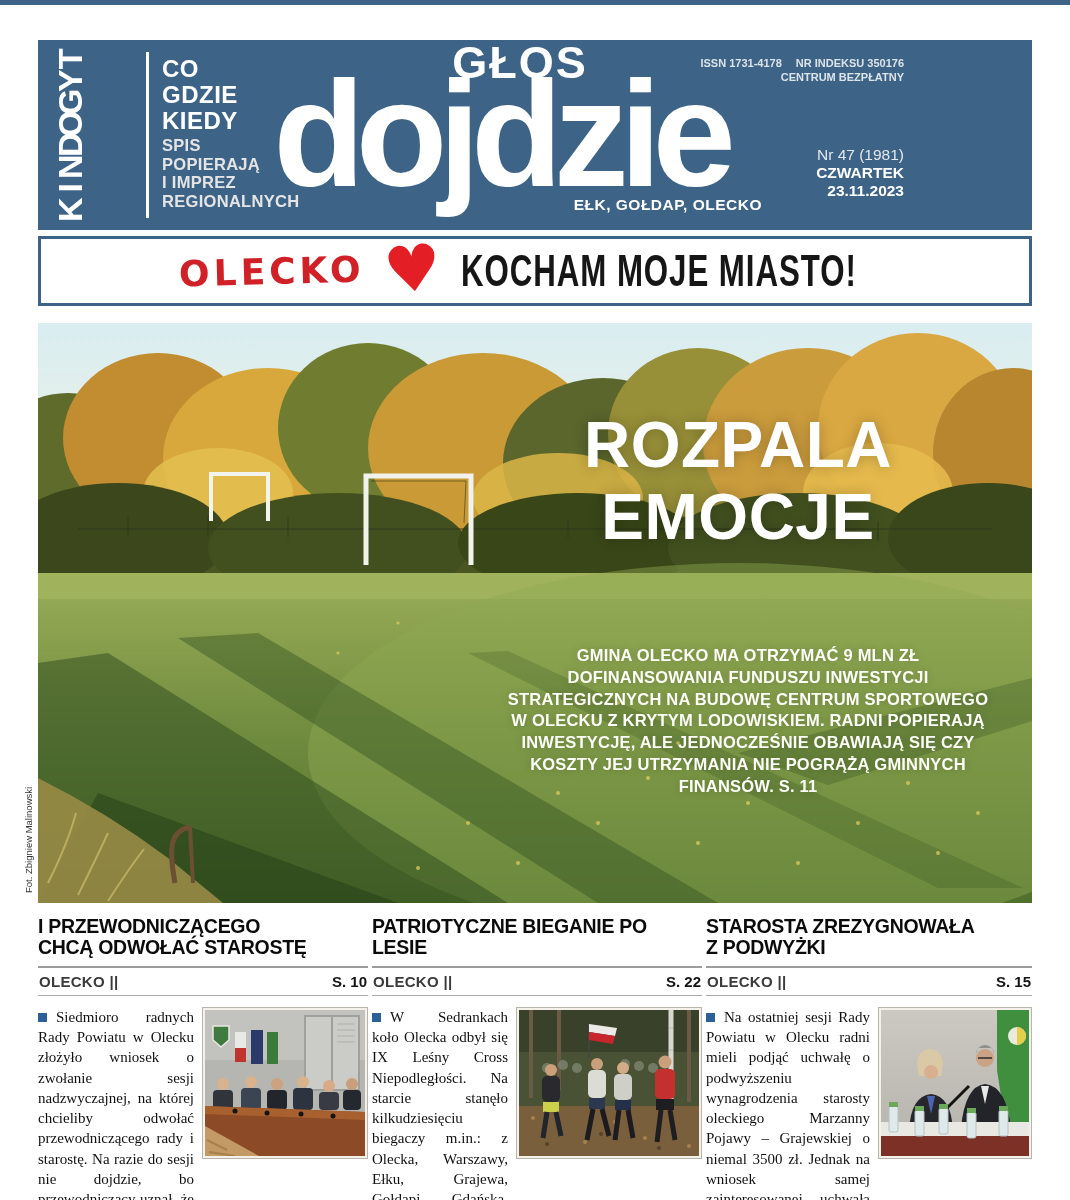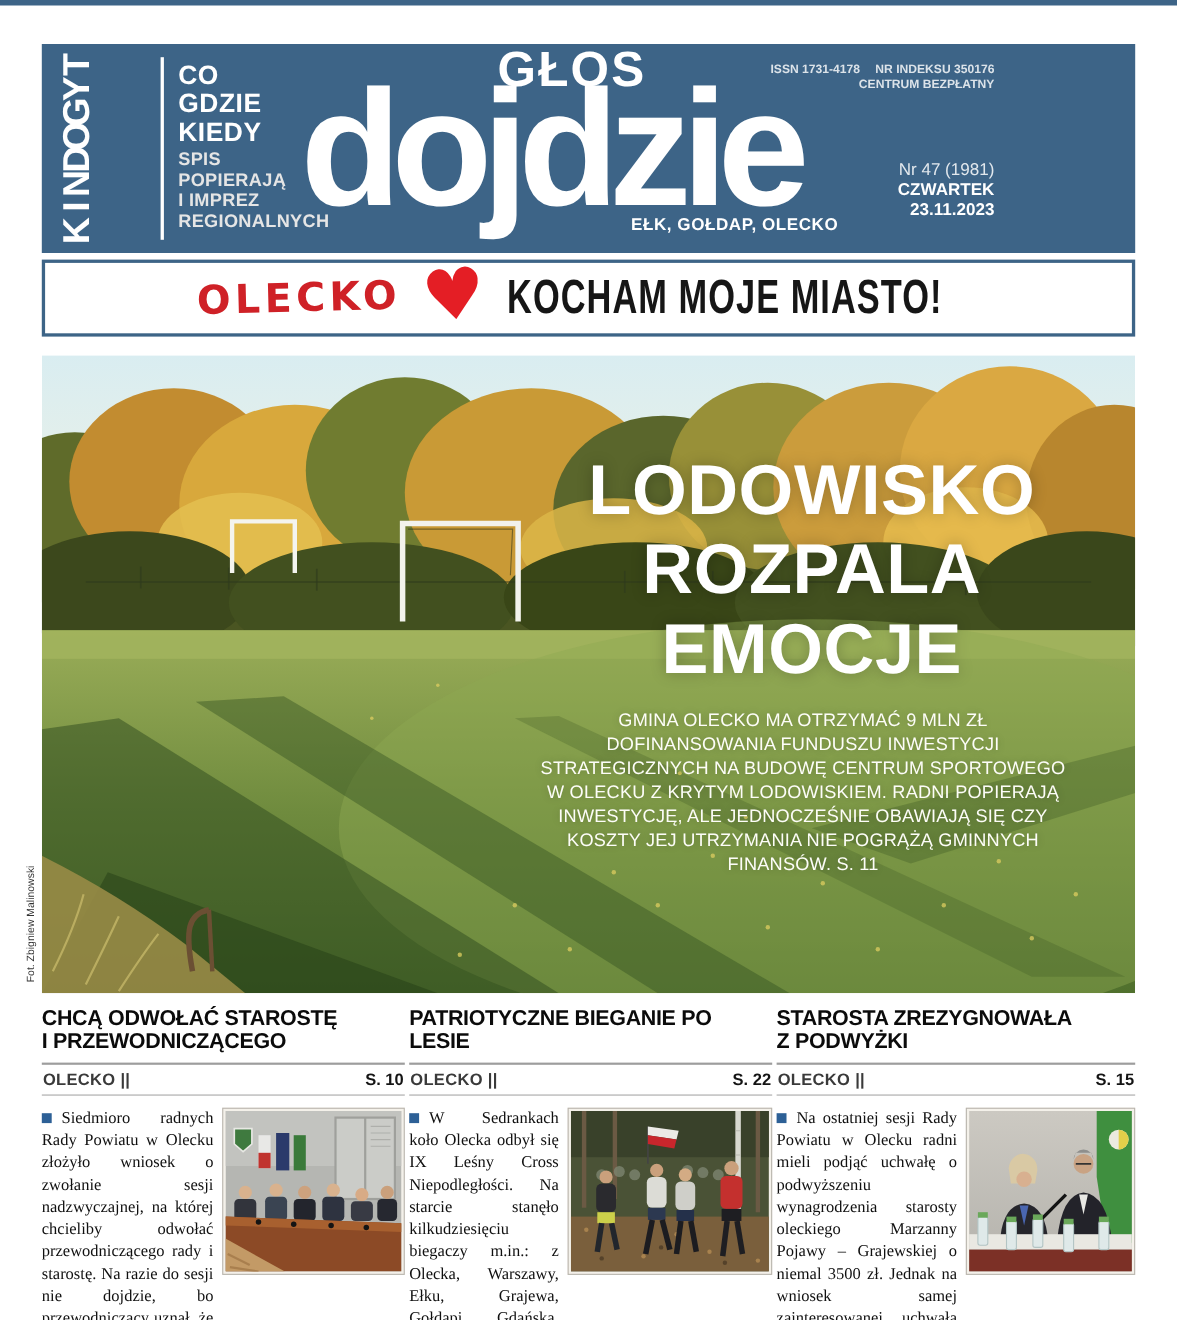--- a/index.html
+++ b/index.html
@@ -39,22 +39,22 @@
   .banner-slogan { color:#161616; font-weight:bold; font-size:34px; letter-spacing:1px;
                    transform:scale(.92,1.28); transform-origin:left center; display:inline-block; }
 
   
   .cover { position:absolute; left:38px; top:323px; width:994px; height:580px; overflow:hidden; }
   .cover svg { position:absolute; left:0; top:0; }
   .cover-headline { position:absolute; left:460px; top:86px; width:480px; text-align:center; color:#fff;
                     font-weight:bold; font-size:64px; line-height:1.13; letter-spacing:.5px;
                     text-shadow:0 0 14px rgba(0,0,0,.25); }
   .cover-headline span { display:block; }
-  .cover-standfirst { position:absolute; left:448px; top:322px; width:488px; text-align:center; color:#fdfdf8;
-                      font-weight:normal; font-size:16.5px; line-height:1.32; letter-spacing:.2px;
+  .cover-standfirst { position:absolute; left:466px; top:322px; width:488px; text-align:center; color:#fdfdf8;
+                      font-weight:bold; font-size:16.5px; line-height:1.32; letter-spacing:.2px;
                       text-shadow:0 0 8px rgba(0,0,0,.2); }
   .credit { position:absolute; left:23px; top:893px; font-size:9.5px; color:#333;
             transform:rotate(-90deg); transform-origin:0 0; white-space:nowrap; }
 
   
   .articles { position:absolute; left:38px; top:916px; width:994px; display:grid;
               grid-template-columns:330px 330px 326px; gap:4px; }
   .art-headline { font-weight:bold; font-size:19.5px; line-height:1.1; color:#0b0b0b; letter-spacing:-.3px; }
   .hl-line { display:block; }
   .hl-line:empty { display:none; }
@@ -209,38 +209,37 @@
         <circle cx="300" cy="330" r="1.6"></circle>
           <circle cx="360" cy="300" r="1.6"></circle>
           <circle cx="940," r="0"></circle>
         <circle cx="940" cy="490" r="2"></circle>
           <circle cx="640" cy="420" r="1.8"></circle>
           <circle cx="580" cy="380" r="1.8"></circle>
       </g>
     </svg>
 
     <div class="cover-headline">
-      <span>LODOWISKO</span>
       <span>ROZPALA</span>
       <span>EMOCJE</span>
     </div>
     <div class="cover-standfirst">
       <span>GMINA OLECKO MA OTRZYMAĆ 9 MLN ZŁ DOFINANSOWANIA FUNDUSZU INWESTYCJI STRATEGICZNYCH NA BUDOWĘ CENTRUM SPORTOWEGO W OLECKU Z KRYTYM LODOWISKIEM. RADNI POPIERAJĄ INWESTYCJĘ, ALE JEDNOCZEŚNIE OBAWIAJĄ SIĘ CZY KOSZTY JEJ UTRZYMANIA NIE POGRĄŻĄ GMINNYCH FINANSÓW.</span>
       <span>S. 11</span>
     </div>
   </div>
 
   <div class="credit">Fot. Zbigniew Malinowski</div>
 
   <div class="articles">
 
     <div class="article">
       <h2 class="art-headline">
+        <span class="hl-line">I PRZEWODNICZĄCEGO</span>
         <span class="hl-line">CHCĄ ODWOŁAĆ STAROSTĘ</span>
-        <span class="hl-line">I PRZEWODNICZĄCEGO</span>
       </h2>
       <hr class="rule-a">
       <div class="art-kicker">
         <span class="kicker-label">OLECKO ||</span>
         <span class="kicker-page">S. 10</span>
       </div>
       <hr class="rule-b">
       <div class="art-body">
         <p class="art-text"><span class="bullet"></span><span>Siedmioro radnych Rady Powiatu w Olecku złożyło wniosek o zwołanie sesji nadzwyczajnej, na której chcieliby odwołać przewodniczącego rady i starostę. Na razie do sesji nie dojdzie, bo przewodniczący uznał, że wniosek nie spełnia wymogów prawnych.</span></p>
         <div class="art-photo">

